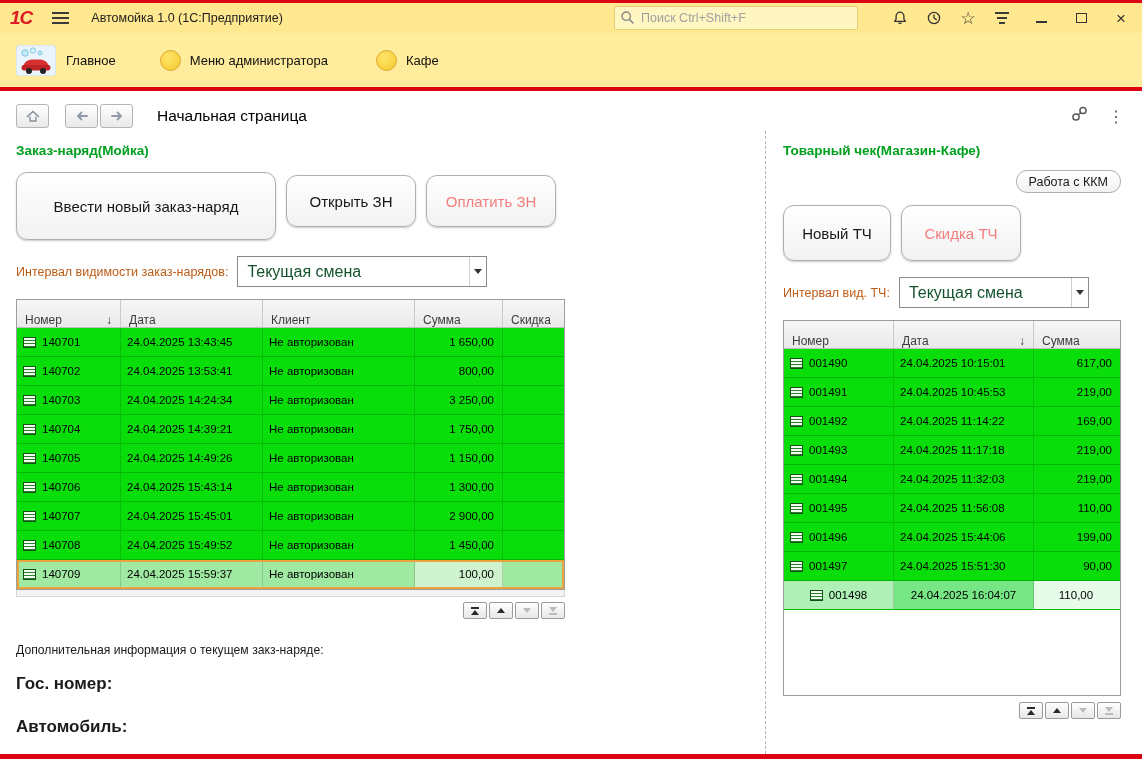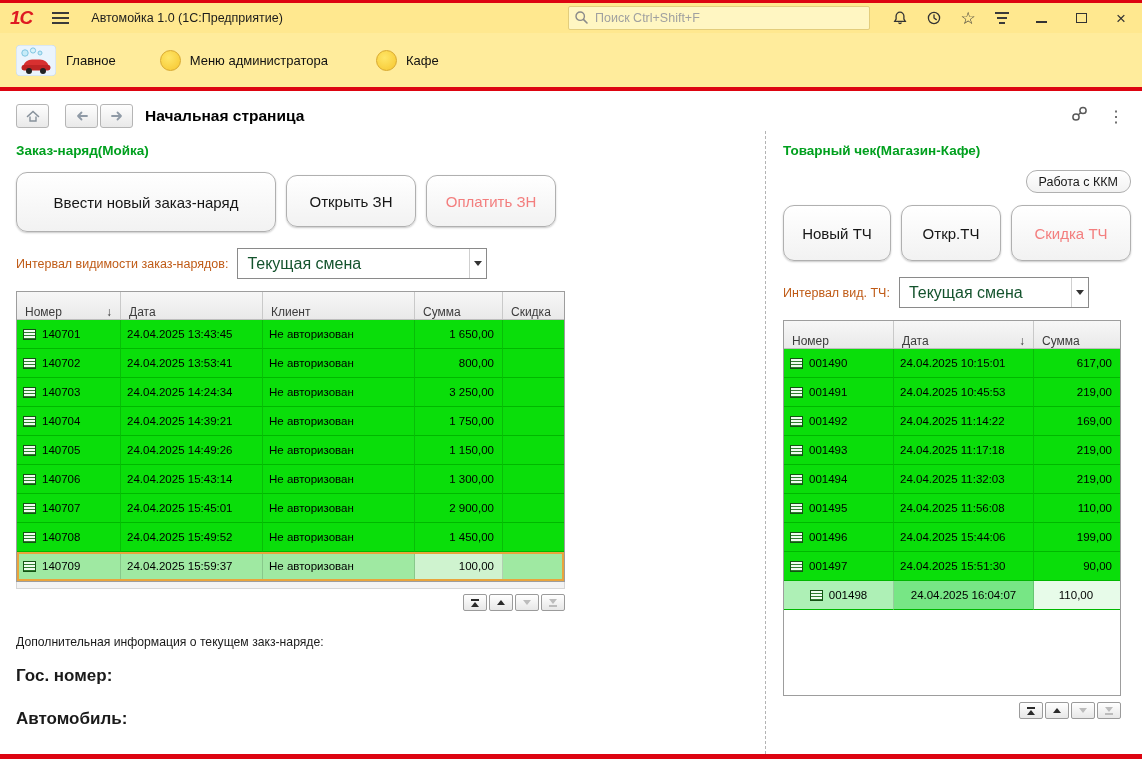--- a/index.html
+++ b/index.html
@@ -12,21 +12,21 @@
   .red-mid { height:4px; }
   .red-bottom { height:5px; }
 
   
   .titlebar { height:30px; background:#ffe88f; display:flex; align-items:center; padding:0 10px 0 10px; flex:0 0 auto; }
   .onec-logo { color:#de1a22; font-weight:bold; font-size:19px; letter-spacing:-1px; font-style:italic; margin-right:14px; }
   .hamburger { width:17px; height:2px; background:#3a3a3a; position:relative; margin:0 16px 0 6px; }
   .hamburger::before, .hamburger::after { content:""; position:absolute; left:0; width:17px; height:2px; background:#3a3a3a; }
   .hamburger::before { top:-5px; } .hamburger::after { top:5px; }
   .win-title { font-size:12.5px; color:#1c1c1c; margin-left:6px; }
-  .search-wrap { margin-left:auto; position:relative; width:302px; height:24px; margin-right:20px; }
+  .search-wrap { margin-left:auto; position:relative; width:244px; height:24px; margin-right:32px; }
   .search-wrap input { width:100%; height:100%; border:1px solid #e3cd7c; background:#fff6c2; border-radius:2px; padding:0 8px 0 26px; font-size:12.5px; font-family:inherit; color:#333; outline:none; }
   .search-wrap input::placeholder { color:#a0a0a0; }
   .search-glyph { position:absolute; left:6px; top:4px; }
   .tb-icons { display:flex; align-items:center; gap:14px; margin-right:18px; }
   .tb-icon { width:20px; height:20px; display:flex; align-items:center; justify-content:center; cursor:pointer; color:#333; }
   .star-glyph { font-size:17px; line-height:1; color:#333; }
   .sliders { display:flex; flex-direction:column; gap:3px; align-items:center; }
   .sliders i { display:block; height:2px; background:#3a3a3a; }
   .sliders i:nth-child(1){width:14px;} .sliders i:nth-child(2){width:10px;} .sliders i:nth-child(3){width:6px;}
   .win-btns { display:flex; align-items:center; gap:18px; }
@@ -42,34 +42,34 @@
   .ribbon-home { margin-right:34px; display:flex; align-items:center; gap:10px; }
   .section-item { display:flex; align-items:center; gap:9px; margin-right:38px; cursor:pointer; }
   .section-circle { width:21px; height:21px; border-radius:50%; background:radial-gradient(circle at 40% 35%, #ffe668, #f6c62e); border:1px solid #d8a82e; }
 
   
   .content { flex:1 1 auto; background:#fff; overflow:hidden; display:flex; flex-direction:column; }
   .page-toolbar { display:flex; align-items:center; padding:10px 18px 0 16px; height:40px; flex:0 0 auto; }
   .nav-sq { width:33px; height:24px; border:1px solid #b5b5b5; border-radius:3px; background:linear-gradient(#fefefe,#e9e9e9); display:flex; align-items:center; justify-content:center; cursor:pointer; }
   .nav-sq + .nav-sq { margin-left:2px; }
   .home-btn { margin-right:14px; }
-  .page-title { font-size:15.5px; font-weight:bold; margin-left:12px; }
+  .page-title { font-size:15.5px; font-weight:normal; margin-left:24px; }
   .pt-right { margin-left:auto; display:flex; align-items:center; gap:20px; }
   .kebab { font-size:16px; color:#555; cursor:pointer; }
 
   .columns { flex:1 1 auto; display:flex; }
   .left-col { width:765px; flex:0 0 765px; padding:12px 0 0 16px; }
   .right-col { flex:1 1 auto; border-left:1px dashed #b3b3b3; padding:12px 24px 0 17px; }
 
   .panel-title { font-size:13.5px; font-weight:bold; color:#00a01e; }
 
   .btn { background:linear-gradient(#ffffff,#f2f2f2); border:1px solid #b0b0b0; border-radius:11px; box-shadow:0 1px 2px rgba(0,0,0,.22); display:flex; align-items:center; justify-content:center; font-size:15px; color:#171717; cursor:pointer; font-family:inherit; }
   .btn.pay { color:#f37e7e; }
   .btn-row { display:flex; gap:10px; margin-top:14px; align-items:flex-start; }
-  .btn-new-order { width:260px; height:60px; }
+  .btn-new-order { width:260px; height:68px; }
   .btn-open-zn, .btn-pay-zn { width:130px; height:52px; margin-top:3px; }
   .btn-new-tch { width:108px; height:56px; }
   .btn-open-tch { width:100px; height:56px; }
   .btn-pay-tch { width:120px; height:56px; }
   .kkm-row { display:flex; justify-content:flex-end; margin-top:12px; }
   .btn-kkm { height:23px; padding:0 12px; font-size:12.5px; box-shadow:none; }
 
   .interval-row { display:flex; align-items:center; margin-top:16px; gap:9px; }
   .interval-label { font-size:12.5px; color:#bf5a15; }
   .combo { display:flex; height:31px; border:1px solid #8a8a8a; background:#fff; cursor:pointer; }
@@ -472,21 +472,20 @@
 
       <div class="right-col">
         <div class="panel-title">Товарный чек(Магазин-Кафе)</div>
 
         <div class="kkm-row">
           <button class="btn btn-kkm">Работа с ККМ</button>
         </div>
 
         <div class="btn-row" style="margin-top:12px">
           <button class="btn btn-new-tch">Новый ТЧ</button>
-          <button class="btn btn-open-tch">Откр.ТЧ</button>
           <button class="btn btn-pay-tch pay">Скидка ТЧ</button>
         </div>
 
         <div class="interval-row">
           <span class="interval-label">Интервал вид. ТЧ:</span>
           <div class="combo combo-right">
             <span class="combo-text">Текущая смена</span>
             <span class="combo-btn">
                 <span class="chev-down"></span>
               </span>

